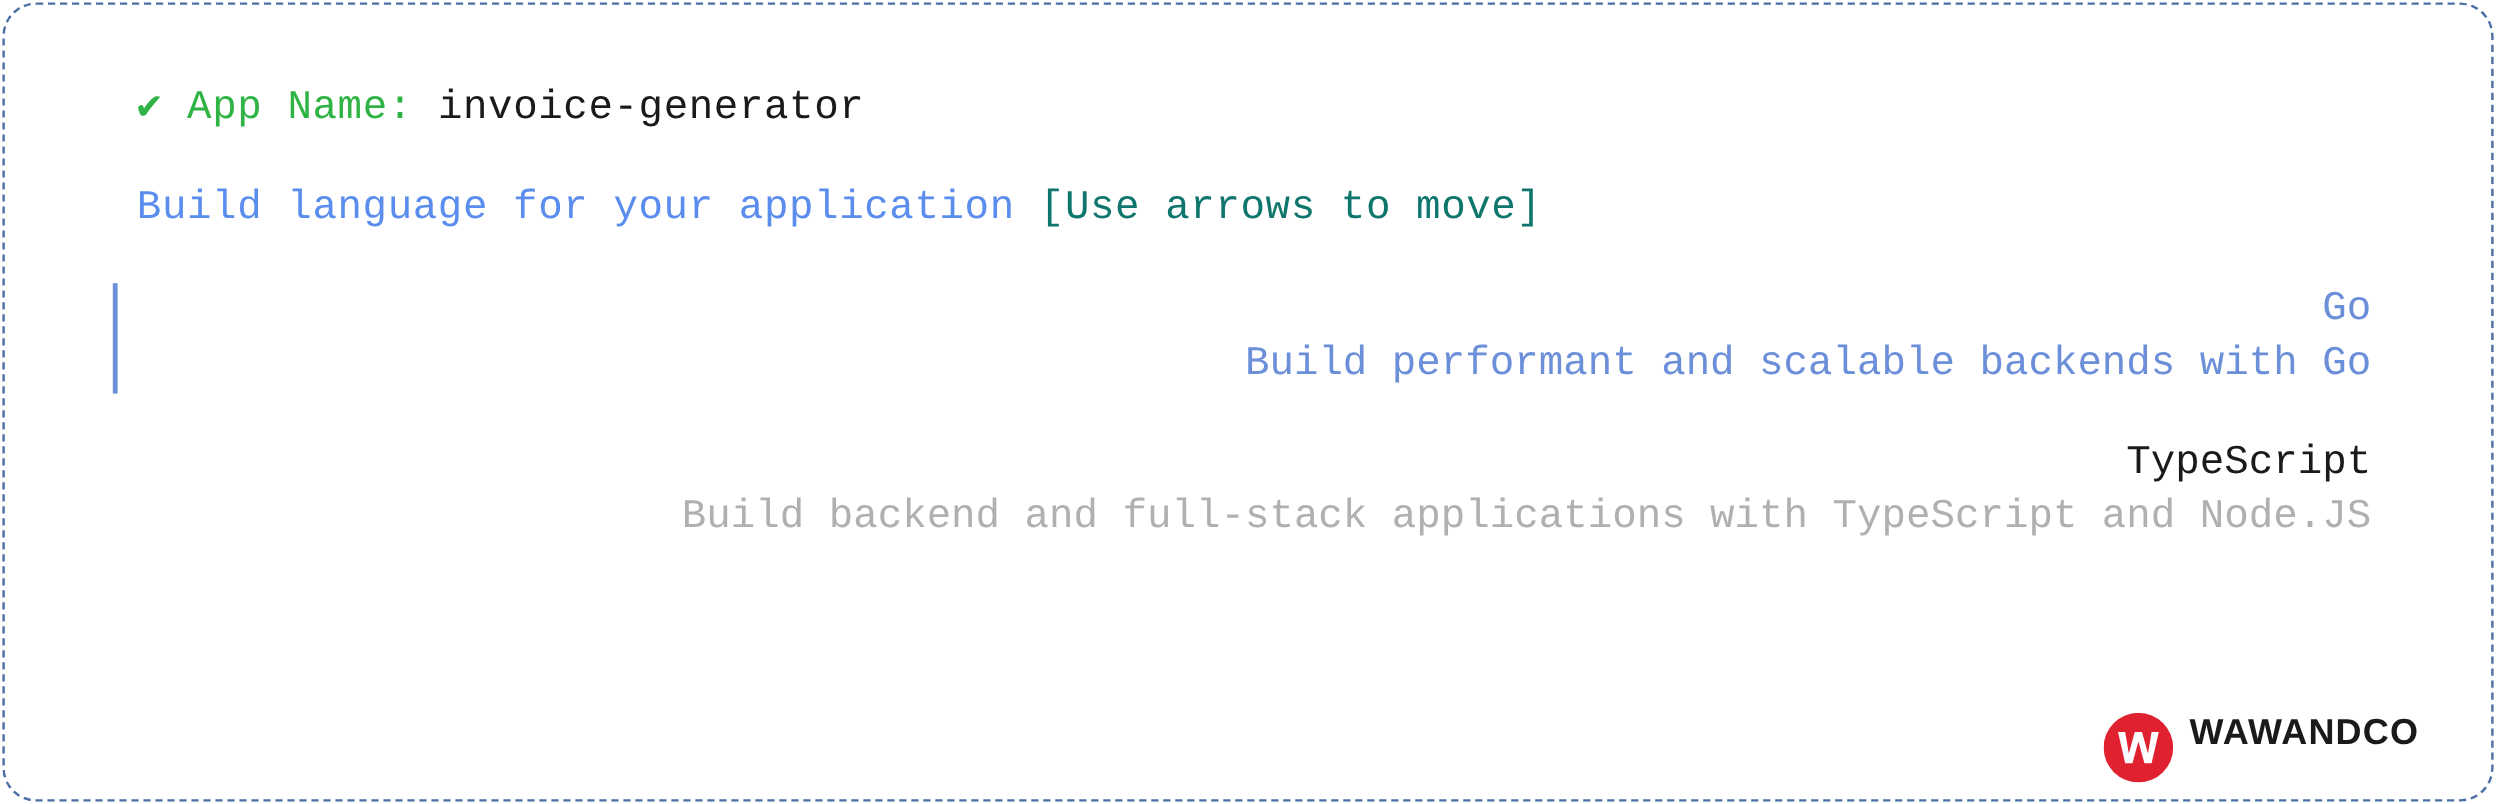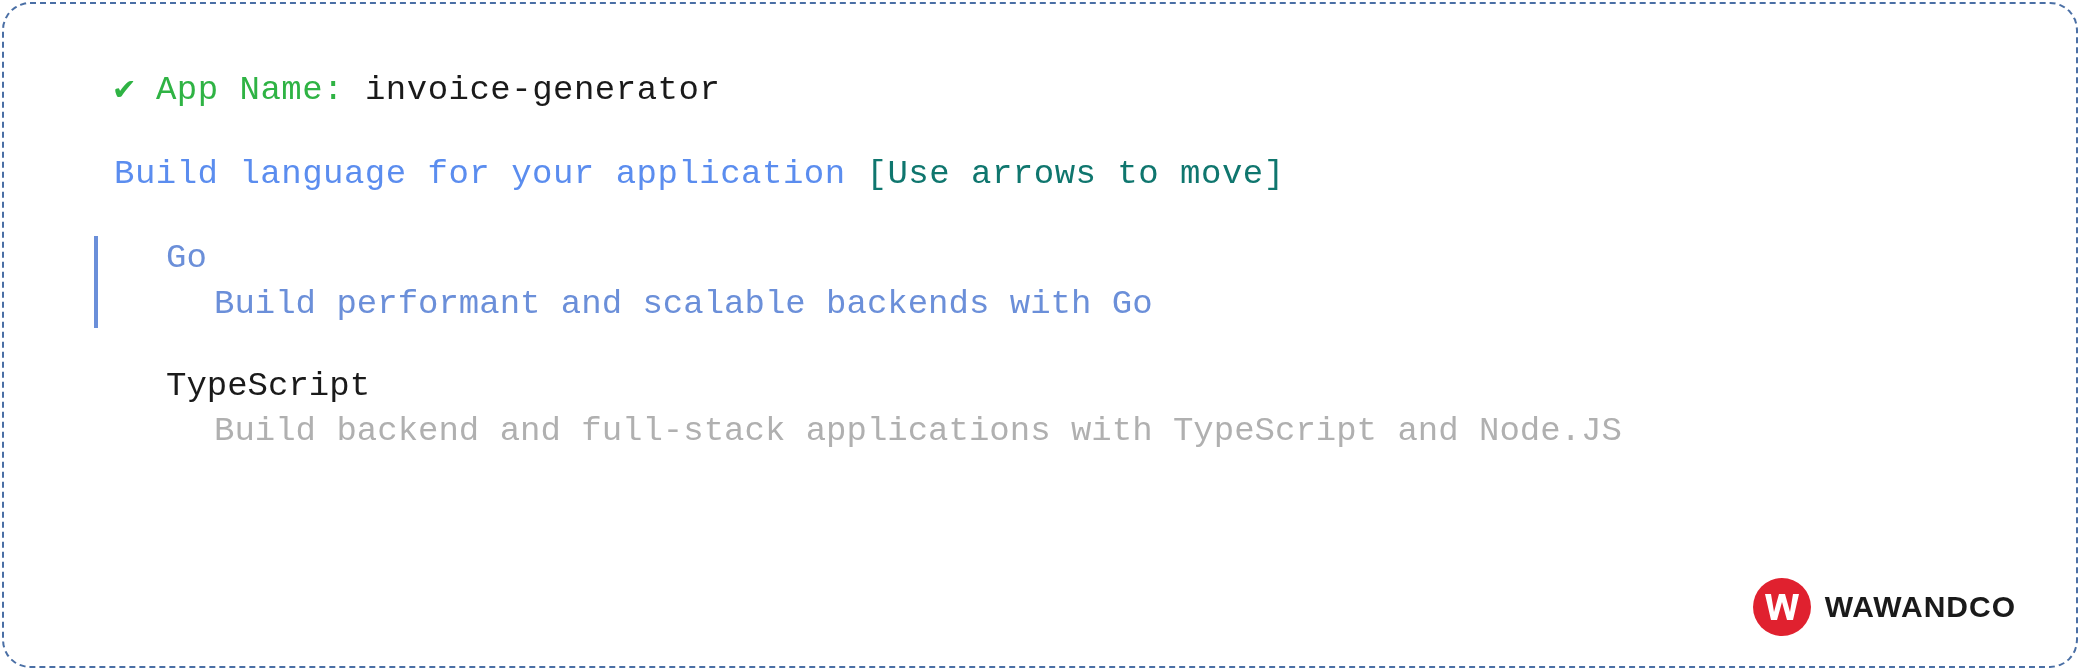--- a/index.html
+++ b/index.html
@@ -49,20 +49,21 @@
     .hint-red {
       color: #0f766e;
     }
     .options-wrap {
       margin-left: -20px;
     }
     .option {
       padding-left: 68px;
       border-left: 4px solid transparent;
       margin-bottom: 8px;
+      text-align: right;
     }
     .option.selected {
       border-left-color: #6b8fd9;
     }
     .option.selected .opt-name,
     .option.selected .opt-desc {
       color: #6b8fd9;
     }
     .opt-name {
       color: #1a1a1a;
@@ -71,23 +72,22 @@
     }
     .opt-desc {
       color: #b0b0b0;
       font-size: 34px;
       line-height: 1.35;
       margin-left: 48px;
     }
     .brand {
       position: absolute;
       right: 60px;
-      bottom: 30px;
+      bottom: 14px;
       display: flex;
-      align-items: center;
       gap: 14px;
     }
     .brand-text {
       font-family: -apple-system, BlinkMacSystemFont, "Segoe UI", Arial, sans-serif;
       font-weight: 700;
       font-size: 30px;
       letter-spacing: 1px;
       color: #1a1a1a;
     }
     .brand-logo {

